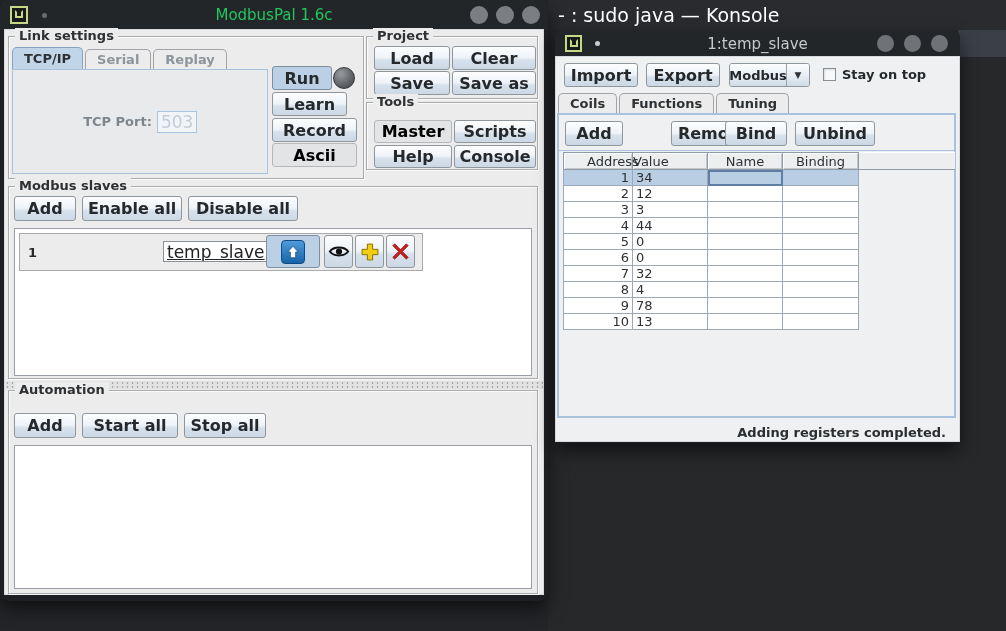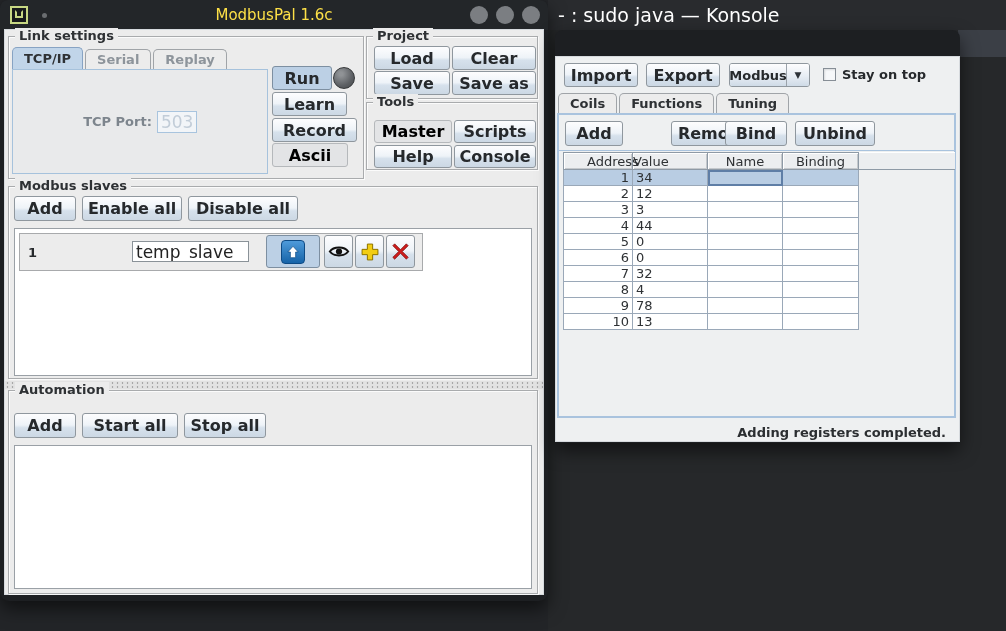--- a/index.html
+++ b/index.html
@@ -2,21 +2,21 @@
 <html><head>
 <meta charset="utf-8">
 <style>
   * { margin:0; padding:0; box-sizing:border-box; font-family:"DejaVu Sans", sans-serif; }
   html,body { width:1006px; height:631px; overflow:hidden; background:#232528; }
   #stage { position:relative; width:1006px; height:631px; }
 
   
   .window { position:absolute; background:#1d1f22; box-shadow:0 8px 18px rgba(0,0,0,.55); }
   .titlebar { position:absolute; left:0; top:0; right:0; display:flex; align-items:center; background:#232629; }
-  .title-text { position:absolute; left:0; right:0; text-align:center; font-size:15px; color:#fde047; pointer-events:none; }
+  .title-text { position:absolute; left:0; right:0; text-align:center; font-size:15px; color:#22c55e; pointer-events:none; }
   .title-circles { position:absolute; right:8px; top:0; bottom:0; display:flex; align-items:center; gap:8px; }
   .circle { width:18px; height:18px; border-radius:50%; background:#7b7e82; }
   .win-icon { width:18px; height:18px; border:2px solid #c7d783; background:#17191b; display:flex; align-items:center; justify-content:center; }
   .win-icon-glyph { width:8px; height:8px; border:2px solid #c7d783; border-top-color:transparent; margin-top:-2px; }
   .title-dot { width:5px; height:5px; border-radius:50%; background:#6a6d70; }
 
   .win-content { position:absolute; background:#ececec; box-shadow:0 0 0 1px #d6dade; }
 
   
   .btn { position:absolute; display:flex; align-items:center; justify-content:center;
@@ -121,21 +121,21 @@
       <span class="tab">Replay</span>
     </div>
     <div class="tabpanel" style="left:12px;top:69px;width:256px;height:105px;display:flex;align-items:center;justify-content:center;gap:5px;">
       <span style="font-size:13px;font-weight:bold;color:#7d858d;">TCP Port:</span>
       <input class="txtinput" style="position: static; width: 40px; height: 22px; color: rgb(194, 205, 216); border-color: rgb(168, 196, 222); background: rgb(242, 245, 248);" value="503">
     </div>
     <button class="btn toggled" style="left:272px;top:66px;width:60px;height:24px;">Run</button>
     <span class="led" style="left:333px;top:67px;"></span>
     <button class="btn" style="left:272px;top:92px;width:75px;height:24px;">Learn</button>
     <button class="btn" style="left:272px;top:118px;width:85px;height:24px;">Record</button>
-    <button class="btn disabled" style="left:272px;top:143px;width:76px;height:24px;">Ascii</button>
+    <button class="btn disabled" style="left:272px;top:143px;width:85px;height:24px;">Ascii</button>
 
     <div class="fieldset" style="left:366px;top:36px;width:172px;height:63px;">
       <span class="grouplabel">Project</span>
     </div>
     <button class="btn" style="left:374px;top:46px;width:76px;height:24px;">Load</button>
     <button class="btn" style="left:452px;top:46px;width:84px;height:24px;">Clear</button>
     <button class="btn" style="left:374px;top:71px;width:76px;height:24px;">Save</button>
     <button class="btn" style="left:452px;top:71px;width:84px;height:24px;">Save as</button>
 
     <div class="fieldset" style="left:366px;top:102px;width:172px;height:68px;">
@@ -148,21 +148,21 @@
 
     <div class="fieldset" style="left:8px;top:186px;width:530px;height:193px;">
       <span class="grouplabel">Modbus slaves</span>
     </div>
     <button class="btn" style="left:14px;top:196px;width:62px;height:25px;">Add</button>
     <button class="btn" style="left:82px;top:196px;width:100px;height:25px;">Enable all</button>
     <button class="btn" style="left:188px;top:196px;width:110px;height:25px;">Disable all</button>
     <div style="position:absolute;left:14px;top:228px;width:518px;height:148px;background:#fff;border:1px solid #9aa0a6;"></div>
     <div class="slave-row" style="left:19px;top:233px;width:404px;height:38px;"></div>
     <span style="position:absolute;left:28px;top:245px;font-size:13px;font-weight:bold;color:#26292c;">1</span>
-    <input class="txtinput" style="left: 132px; top: 241px; width: 117px; height: 21px;" value="temp_slave">
+    <input class="txtinput" style="left: 163px; top: 241px; width: 117px; height: 21px; text-decoration: underline;" value="temp_slave">
     <span class="icon-btn toggled" style="left:266px;top:235px;width:54px;height:33px;">
       <span class="uparrow-box">
         <svg width="14" height="14" viewBox="0 0 16 16">
             <path d="M8 1.5 L14 8 H11 V14.5 H5 V8 H2 Z" fill="#fff" stroke="#0d4a85" stroke-width="0.8"></path>
           </svg>
       </span>
     </span>
     <span class="icon-btn" style="left:324px;top:235px;width:29px;height:33px;">
       <svg width="22" height="15" viewBox="0 0 24 16">
         <path d="M2 8 C6 2.2 18 2.2 22 8 C18 13.8 6 13.8 2 8 Z" fill="none" stroke="#111" stroke-width="2.2"></path>
@@ -186,20 +186,32 @@
     <div class="fieldset" style="left:8px;top:390px;width:530px;height:204px;">
       <span class="grouplabel">Automation</span>
     </div>
     <button class="btn" style="left:14px;top:413px;width:62px;height:25px;">Add</button>
     <button class="btn" style="left:82px;top:413px;width:96px;height:25px;">Start all</button>
     <button class="btn" style="left:184px;top:413px;width:82px;height:25px;">Stop all</button>
     <div style="position:absolute;left:14px;top:445px;width:518px;height:144px;background:#fff;border:1px solid #9aa0a6;"></div>
   </div>
 
   <div class="window" id="win-right">
+    <div class="titlebar">
+      <span class="win-icon" style="width:17px;height:17px;">
+          <span class="win-icon-glyph"></span>
+        </span>
+      <span class="title-dot" style="background:#c8cacc;"></span>
+      <span class="title-text">1:temp_slave</span>
+      <span class="title-circles" style="right:12px;gap:10px;">
+        <span class="circle"></span>
+        <span class="circle"></span>
+        <span class="circle"></span>
+      </span>
+    </div>
     <div class="win-content" id="rw-content"></div>
 
     <button class="btn" style="left:9px;top:33px;width:74px;height:24px;">Import</button>
     <button class="btn" style="left:91px;top:33px;width:74px;height:24px;">Export</button>
     <span class="combo" style="left:174px;top:33px;height:24px;">
       <span class="combo-val">Modbus</span>
       <span class="combo-arrow">▼</span>
     </span>
     <span class="checkbox" style="left:268px;top:38px;"></span>
     <span class="biglabel" style="left:287px;top:37px;">Stay on top</span>

